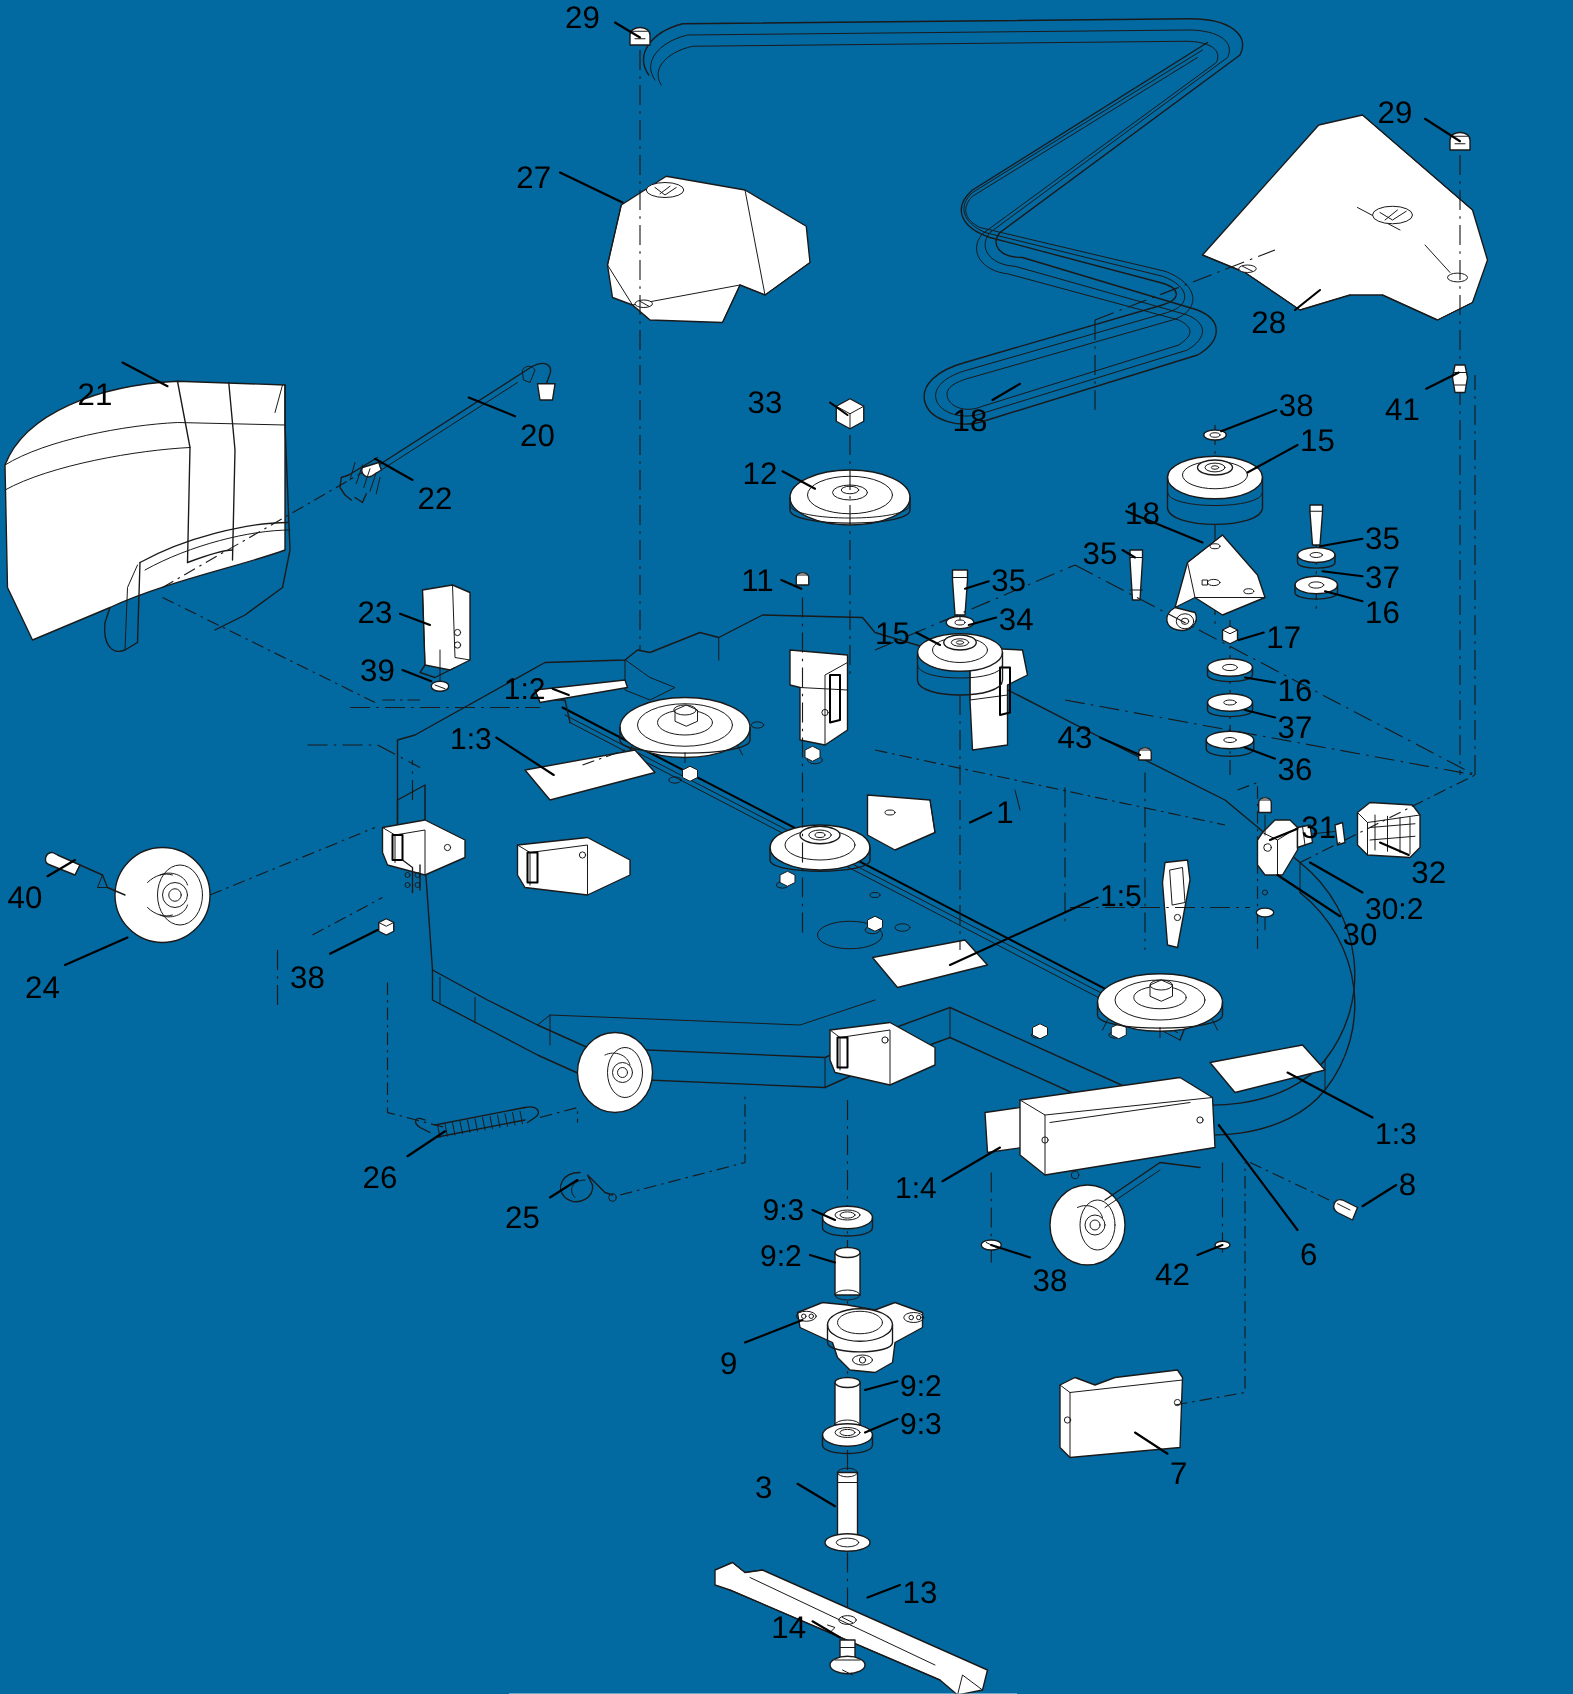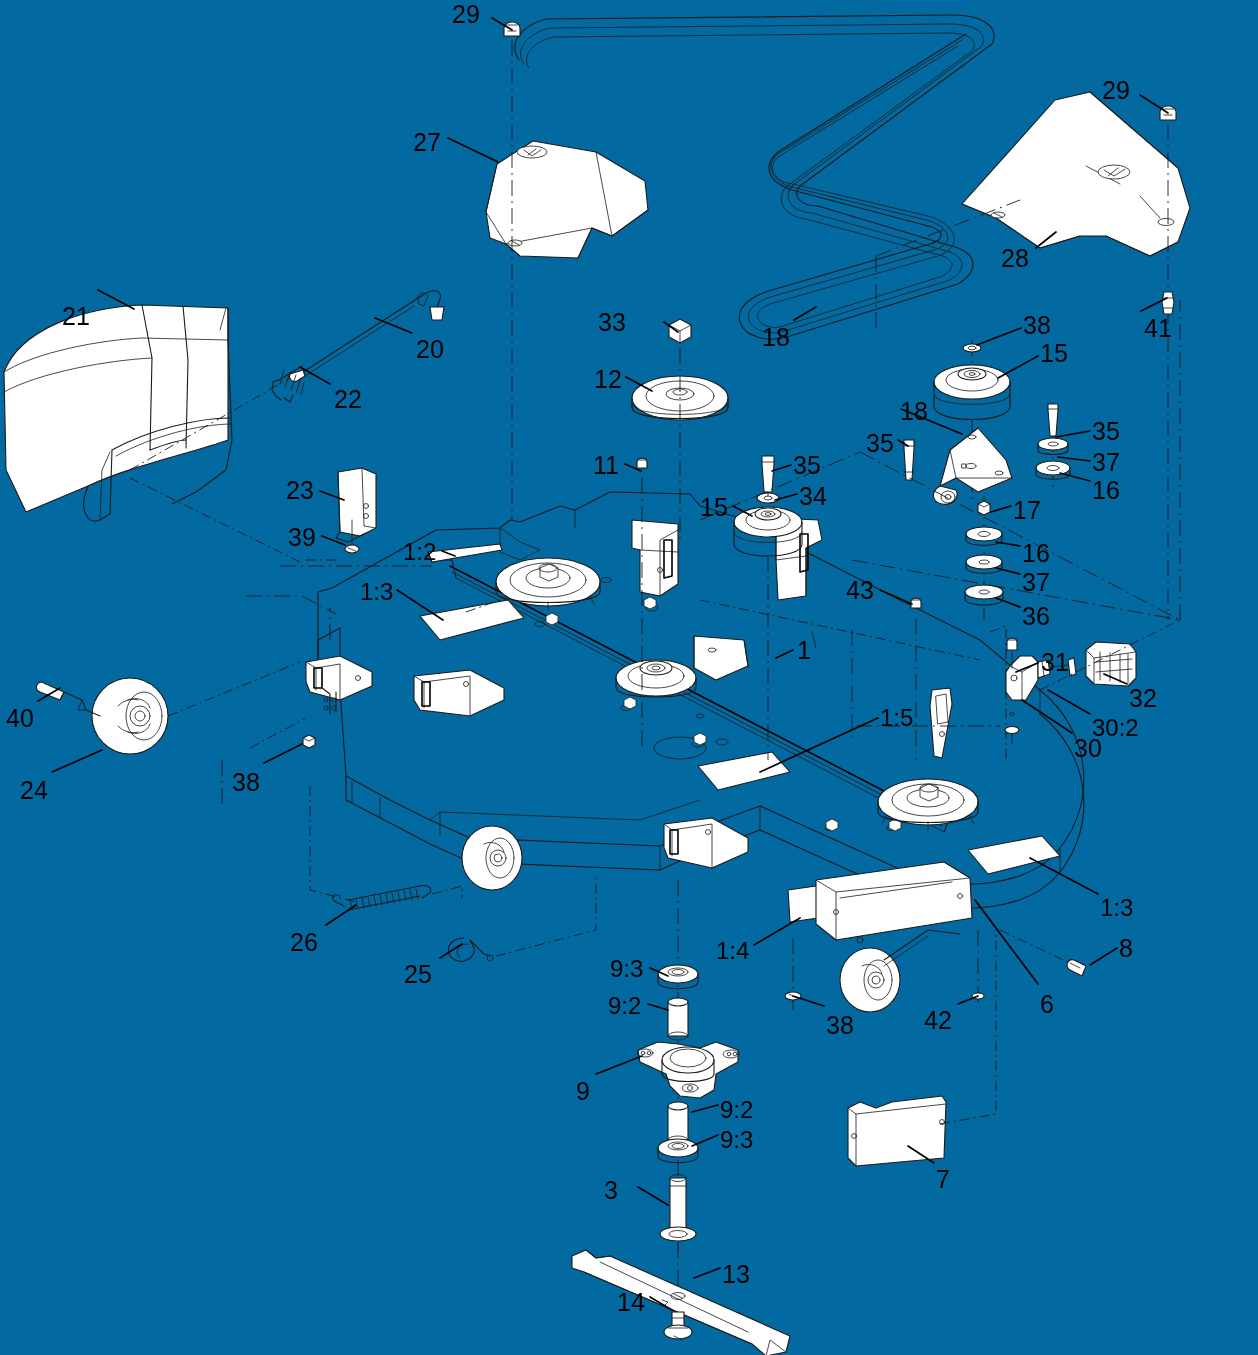--- a/index.html
+++ b/index.html
@@ -690,21 +690,21 @@
       <div class="callout" style="left: 452px; top: 2px;">29</div>
       <div class="callout" style="left: 413px; top: 130px;">27</div>
       <div class="callout" style="left: 1102px; top: 78px;">29</div>
       <div class="callout" style="left: 1001px; top: 246px;">28</div>
       <div class="callout" style="left: 62px; top: 288px; margin-top: 16px;">21</div>
       <div class="callout" style="left: 416px; top: 337px;">20</div>
       <div class="callout" style="left: 334px; top: 387px;">22</div>
       <div class="callout" style="left: 598px; top: 310px;">33</div>
       <div class="callout" style="left: 762px; top: 325px;">18</div>
       <div class="callout" style="left: 1023px; top: 313px;">38</div>
-      <div class="callout" style="left: 1108px; top: 316px; margin-left: 36px;">41</div>
+      <div class="callout" style="left: 1108px; top: 316px;">41</div>
       <div class="callout" style="left: 1040px; top: 341px;">15</div>
       <div class="callout" style="left: 594px; top: 367px;">12</div>
       <div class="callout" style="left: 900px; top: 399px; text-align: right;">18</div>
       <div class="callout" style="left: 1092px; top: 419px;">35</div>
       <div class="callout" style="left: 866px; top: 431px;">35</div>
       <div class="callout" style="left: 1092px; top: 450px;">37</div>
       <div class="callout" style="left: 1092px; top: 478px;">16</div>
       <div class="callout" style="left: 593px; top: 453px;">11</div>
       <div class="callout" style="left: 793px; top: 453px;">35</div>
       <div class="callout" style="left: 799px; top: 484px;">34</div>

